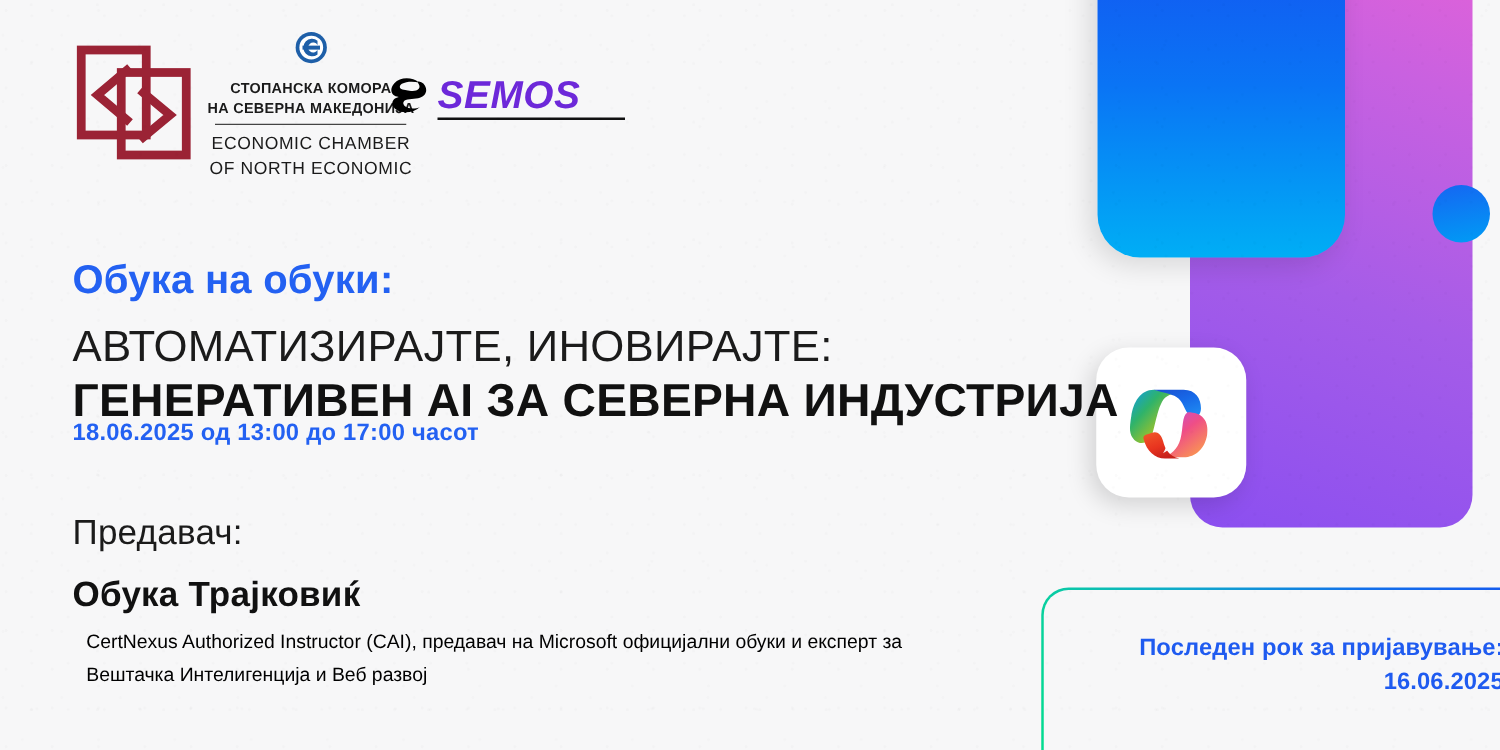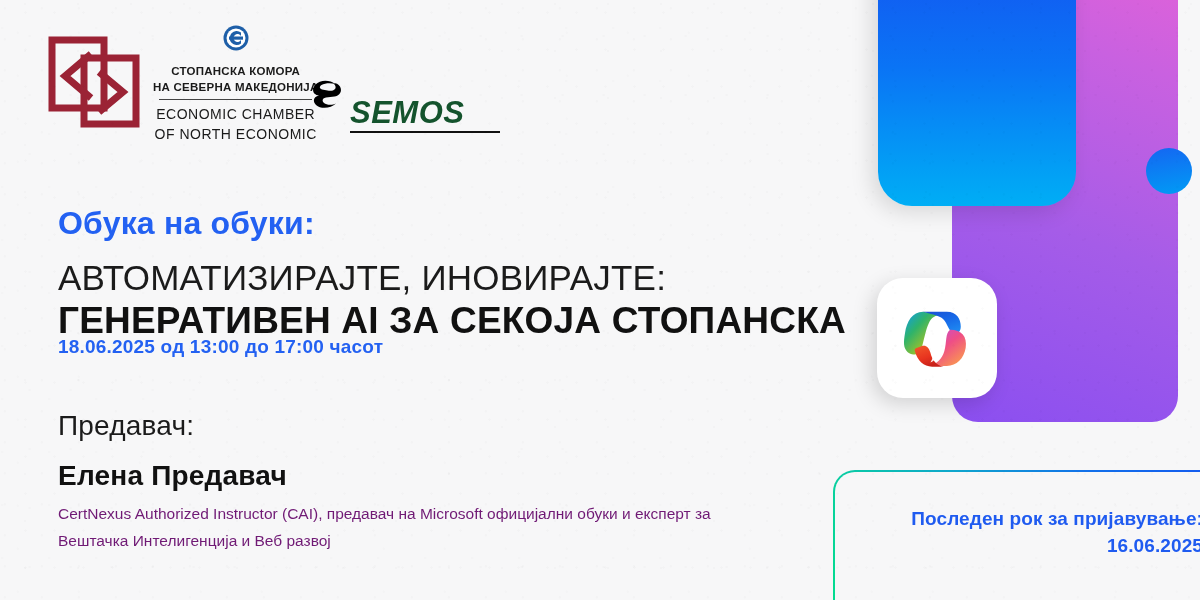--- a/index.html
+++ b/index.html
@@ -109,21 +109,21 @@
     font-weight: bold;
     line-height: 1.42;
     letter-spacing: .1px;
   }
 
   
   .logos { position: absolute; left: 0; top: 0; z-index: 50; }
 
   .chamber-logo {
     position: absolute;
-    left: 47px;
+    left: 60px;
     top: 36px;
     display: flex;
     align-items: flex-start;
   }
   .chamber-mark { width: 96px; height: 92px; flex: none; }
   .chamber-txt {
     margin-left: 10px;
     padding-top: 14px;
     text-align: center;
     position: relative;
@@ -164,24 +164,23 @@
     top: 60px;
     width: 190px;
   }
   .semos-row { display: flex; align-items: center; }
   .semos-swirl { width: 34px; height: 30px; flex: none; }
   .semos-word {
     margin-left: 6px;
     font-size: 31px;
     font-weight: bold;
     font-style: italic;
-    color: #14532d;
+    color: #6d28d9;
     letter-spacing: .5px;
     line-height: 1;
-    margin-top: 37px;
   }
   .semos-rule {
     height: 2px;
     background: #111;
     margin: 3px 0 0 40px;
   }
   .semos-sub {
     text-align: right;
     font-size: 15px;
     font-style: italic;
@@ -247,22 +246,23 @@
     color: #111;
     letter-spacing: .2px;
     white-space: nowrap;
   }
   .speaker-bio {
     position: absolute;
     top: 501px;
     width: 700px;
     font-size: 15.5px;
     font-weight: normal;
-    color: #701a75;
+    color: #000000;
     line-height: 1.72;
+    margin-left: 11px;
   }
 </style>
 </head>
 <body>
 
 <div class="banner">
 
   <div class="shape-purple"></div>
   <div class="shape-blue"></div>
   <div class="shape-circle"></div>
@@ -355,21 +355,21 @@
         <span class="semos-word">SEMOS</span>
       </div>
       <div class="semos-rule"></div>
     </div>
 
   </div>
 
   <div class="content">
     <div class="kicker">Обука на обуки:</div>
     <div class="title-1">АВТОМАТИЗИРАЈТЕ, ИНОВИРАЈТЕ:</div>
-    <div class="title-2">ГЕНЕРАТИВЕН AI ЗА СЕКОЈА СТОПАНСКА</div>
+    <div class="title-2">ГЕНЕРАТИВЕН AI ЗА СЕВЕРНА ИНДУСТРИЈА</div>
     <div class="datetime">18.06.2025 од 13:00 до 17:00 часот</div>
     <div class="speaker-label">Предавач:</div>
-    <div class="speaker-name">Елена Предавач</div>
+    <div class="speaker-name">Обука Трајковиќ</div>
     <div class="speaker-bio">CertNexus Authorized Instructor (CAI), предавач на Microsoft официјални обуки и експерт за Вештачка Интелигенција и Веб развој</div>
   </div>
 
   <div class="noise"></div>
 </div>
 
 </body></html>

